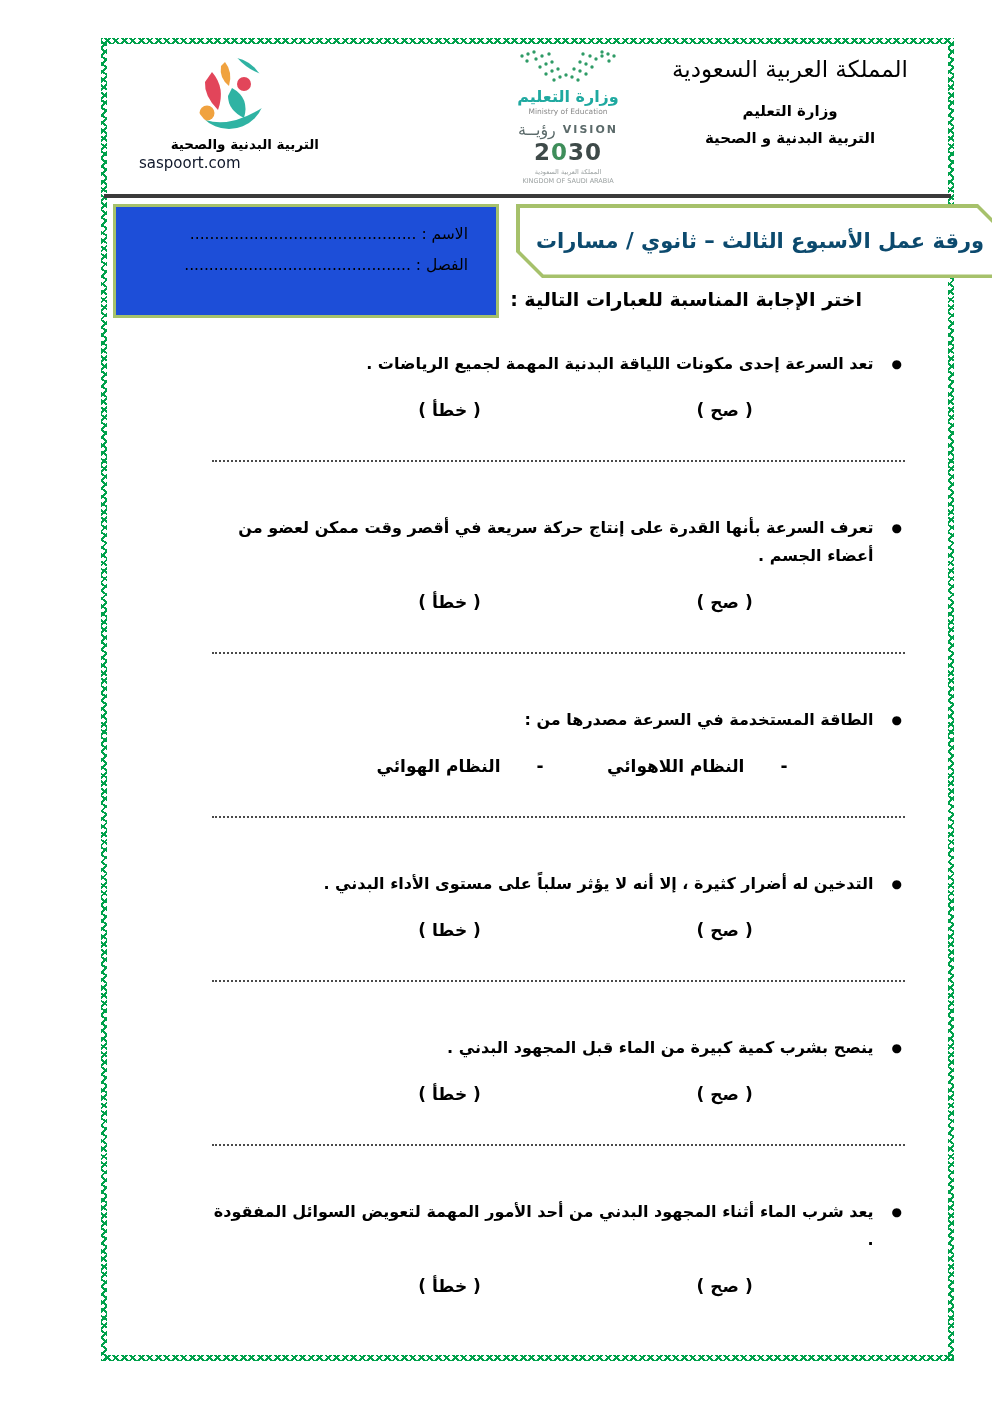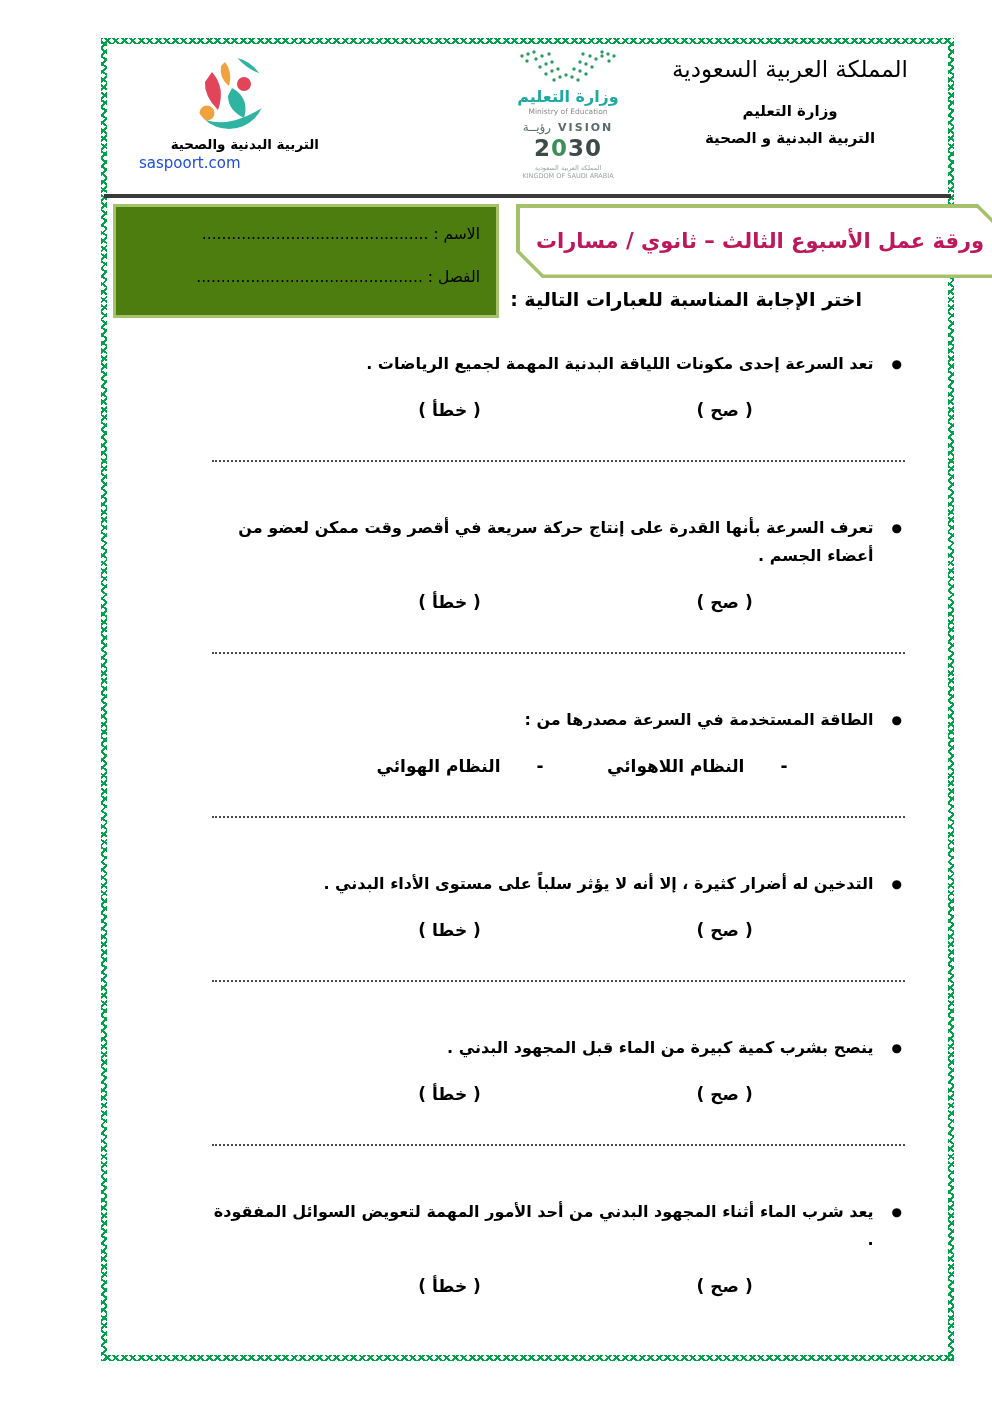--- a/index.html
+++ b/index.html
@@ -35,54 +35,54 @@
   .header-text { position: absolute; top: 56px; right: 84px; text-align: center; }
   .header-text .country { font-size: 23px; font-weight: normal; margin: 0 0 16px 0; letter-spacing: 0.5px; }
   .header-text .hline { font-size: 15px; font-weight: bold; line-height: 27px; }
 
   .ministry-logo { position: absolute; top: 50px; left: 428px; width: 158px; text-align: center; line-height: 1.15; }
   .ministry-logo svg { display: block; margin: 0 auto 2px auto; }
   .moe-ar { font-size: 16px; font-weight: bold; color: #1fa9a0; }
   .moe-en { font-size: 7.5px; color: #8a8a8a; margin-top: 2px; }
   .vision-row { display: flex; justify-content: center; align-items: center; gap: 7px; margin-top: 4px; color: #5b6a6a; }
   .vision-en { font-size: 11px; letter-spacing: 2px; font-weight: bold; text-align: center; }
-  .vision-ar { font-size: 12px; }
+  .vision-ar { font-size: 16px; }
   .vision-year { font-size: 23px; font-weight: bold; color: #3e4a49; letter-spacing: 1px; line-height: 27px; }
   .vision-year .o-em { color: #3e8e5a; }
   .moe-caption { font-size: 6.5px; color: #9aa0a0; line-height: 8.5px; margin-top: 2px; }
 
   .site-logo { position: absolute; top: 56px; left: 78px; width: 180px; }
   .site-logo svg { display: block; margin: 0 auto; }
   .site-label { font-size: 13.5px; font-weight: bold; margin-top: 6px; }
-  .site-url { font-size: 15px; color: #1d4ed8; margin-top: 2px; font-family: "DejaVu Sans", sans-serif; direction: ltr; }
+  .site-url { font-size: 15px; color: #0f172a; margin-top: 2px; font-family: "DejaVu Sans", sans-serif; direction: ltr; }
 
   .divider { position: absolute; top: 194px; left: 43px; right: 41px; border-top: 4px solid #3a3a3a; }
 
   
   .student-box {
     position: absolute; top: 204px; left: 52px; width: 386px; height: 114px;
-    border: 3px solid #a6c16b; background: #4d7c0f; padding: 18px 16px 0 20px;
+    border: 3px solid #a6c16b; background: #1d4ed8; padding: 18px 28px 0 20px;
     font-size: 15.5px;
   }
   .sb-row { white-space: nowrap; overflow: hidden; }
-  .sb-row + .sb-row { margin-top: 25px; }
+  .sb-row + .sb-row { margin-top: 13px; }
   .sb-dots { letter-spacing: 1px; }
 
   
   .title-box {
     position: absolute; top: 204px; left: 455px; width: 488px; height: 74px;
     background: #a6c16b;
     clip-path: polygon(0 0, calc(100% - 26px) 0, 100% 26px, 100% 100%, 26px 100%, 0 calc(100% - 26px));
   }
   .title-box-inner {
     position: absolute; inset: 3.5px; background: #fff;
     clip-path: polygon(0 0, calc(100% - 24px) 0, 100% 24px, 100% 100%, 24px 100%, 0 calc(100% - 24px));
     display: flex; align-items: center; justify-content: center;
   }
-  .ws-title { color: #be185d; font-size: 21px; font-weight: bold; text-align: center; }
+  .ws-title { color: #0c4a6e; font-size: 21px; font-weight: bold; text-align: center; }
 
   .instruction { position: absolute; top: 288px; right: 130px; font-size: 19px; font-weight: bold; }
 
   
   .questions { position: absolute; top: 350px; left: 148px; width: 697px; }
   .q + .q { margin-top: 52px; }
   .q-line { display: flex; align-items: flex-start; gap: 18px; padding-right: 4px; margin: 0; font-size: 16px; font-weight: bold; line-height: 28px; }
   .bullet { font-size: 12px; line-height: 28px; }
   .answers { position: relative; height: 30px; margin-top: 22px; font-size: 17px; font-weight: bold; }
   .choice { position: absolute; top: 0; white-space: nowrap; }

